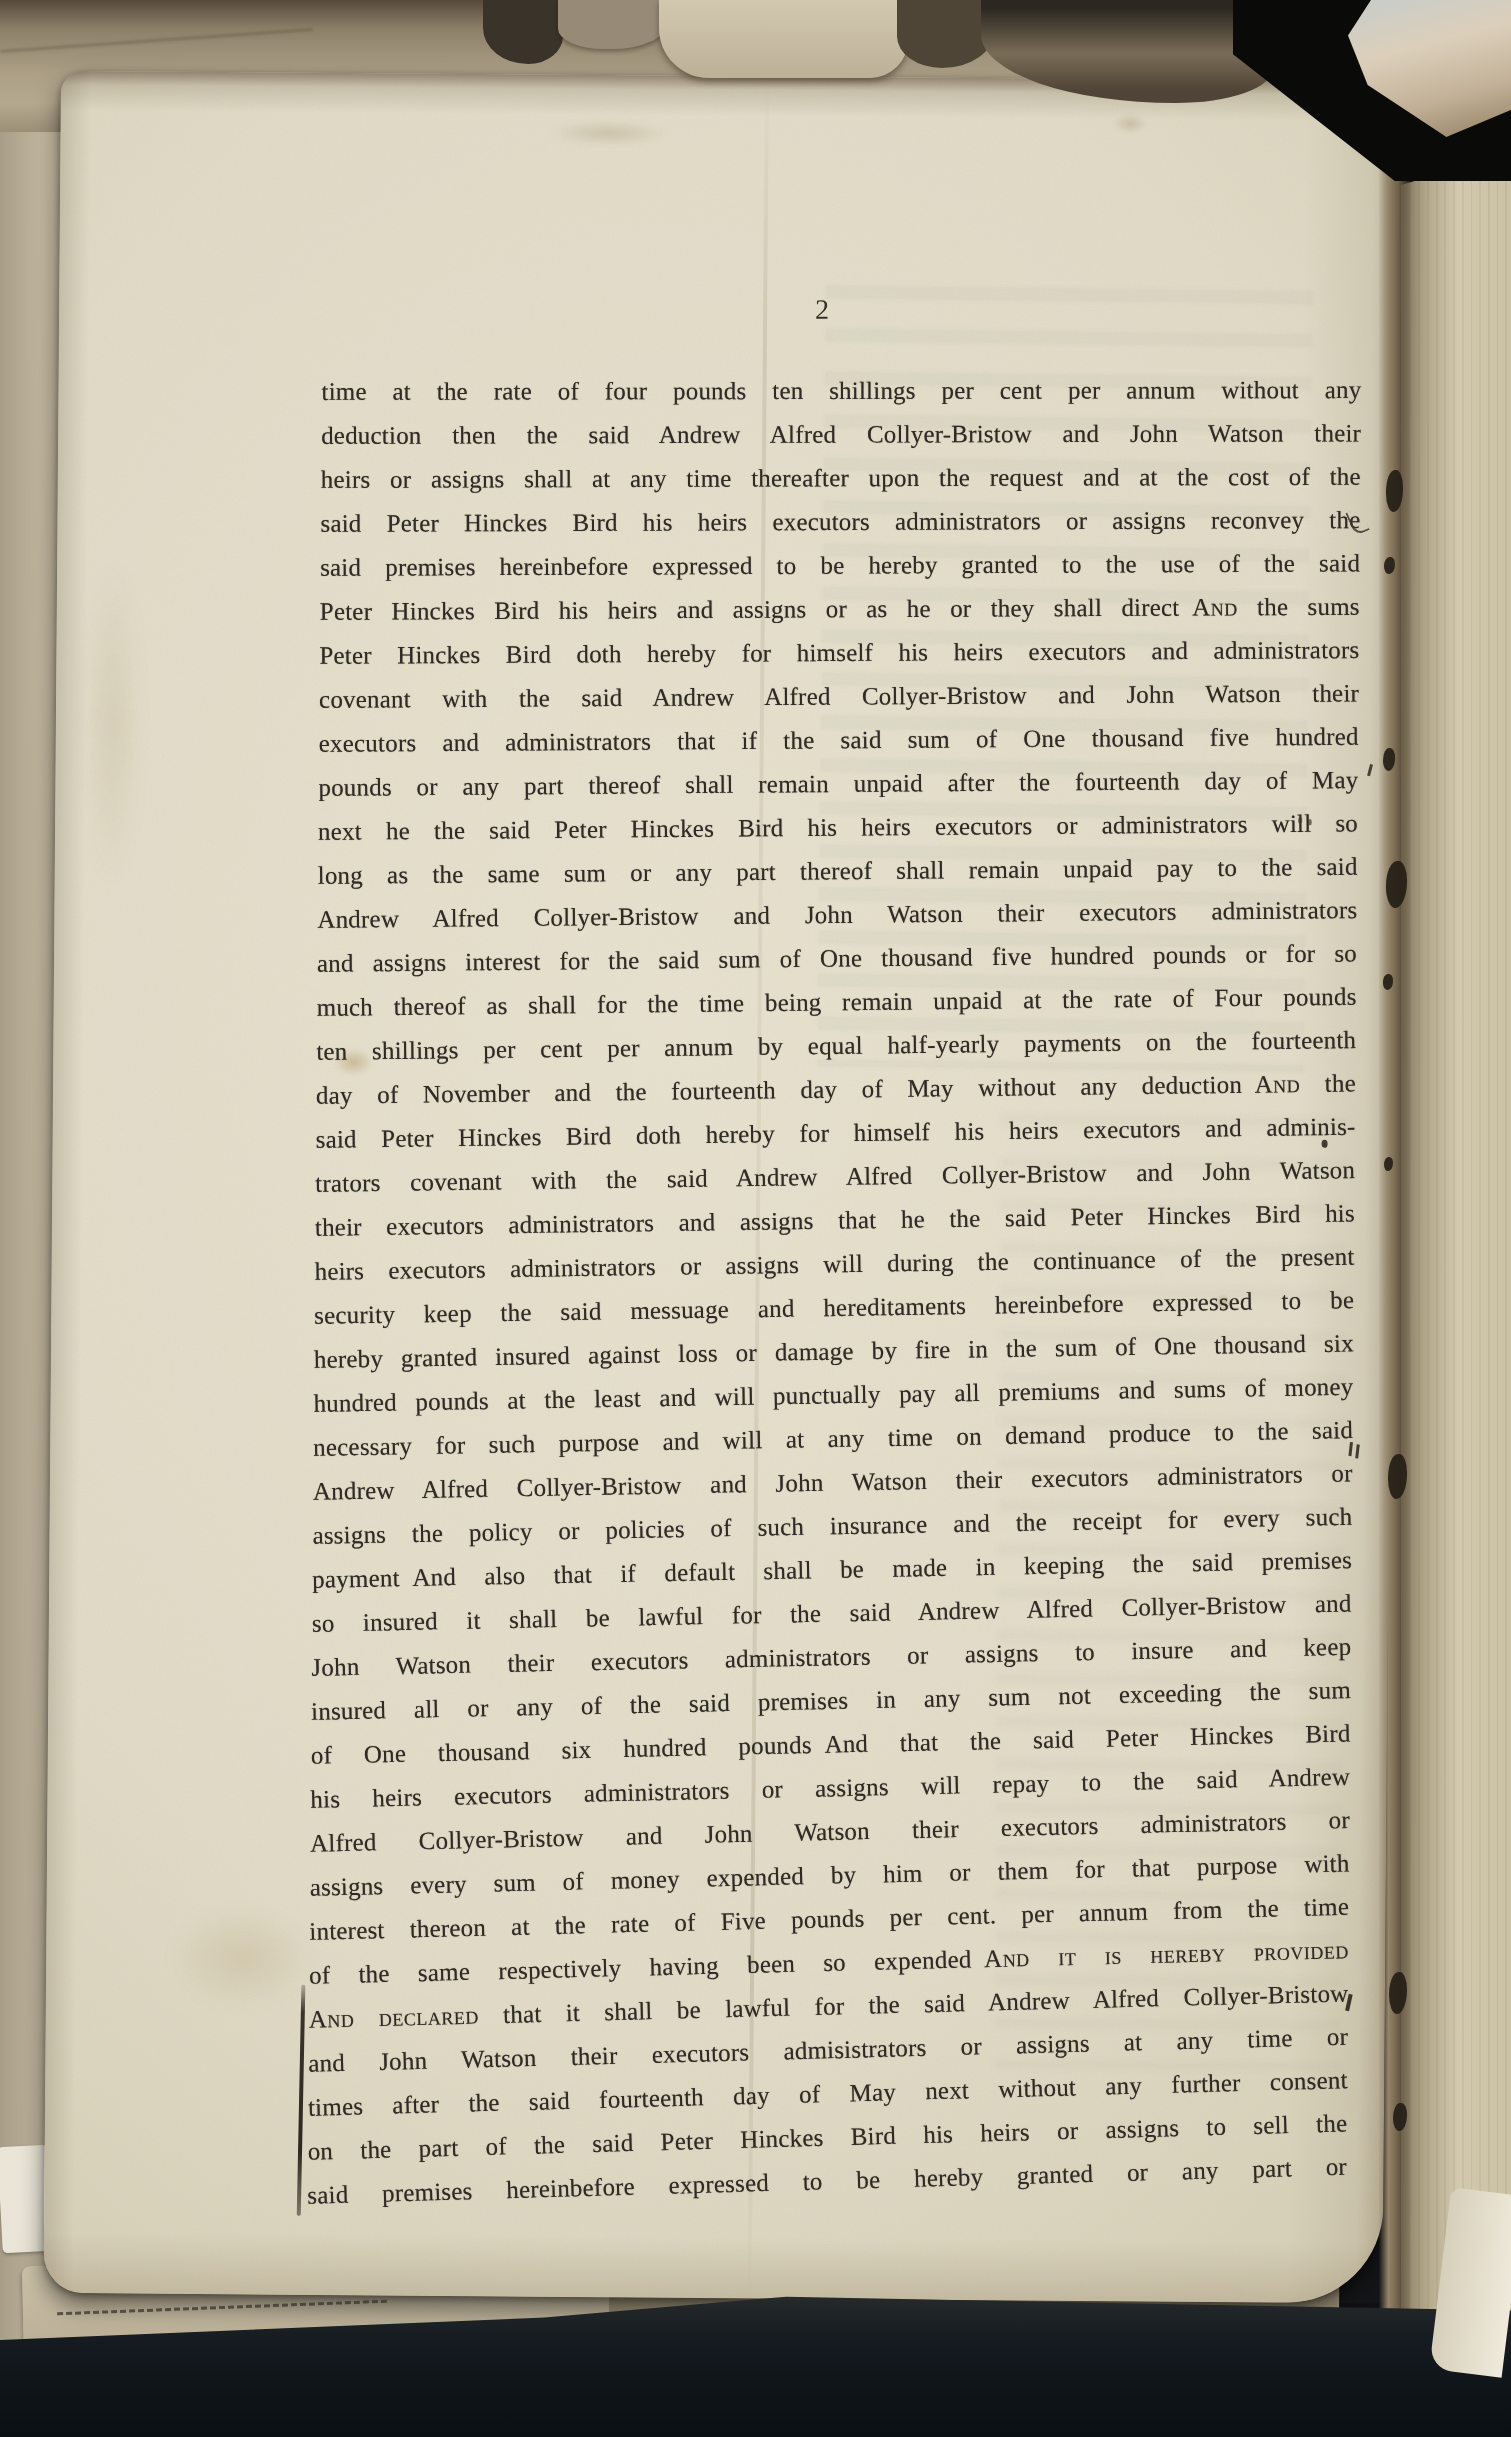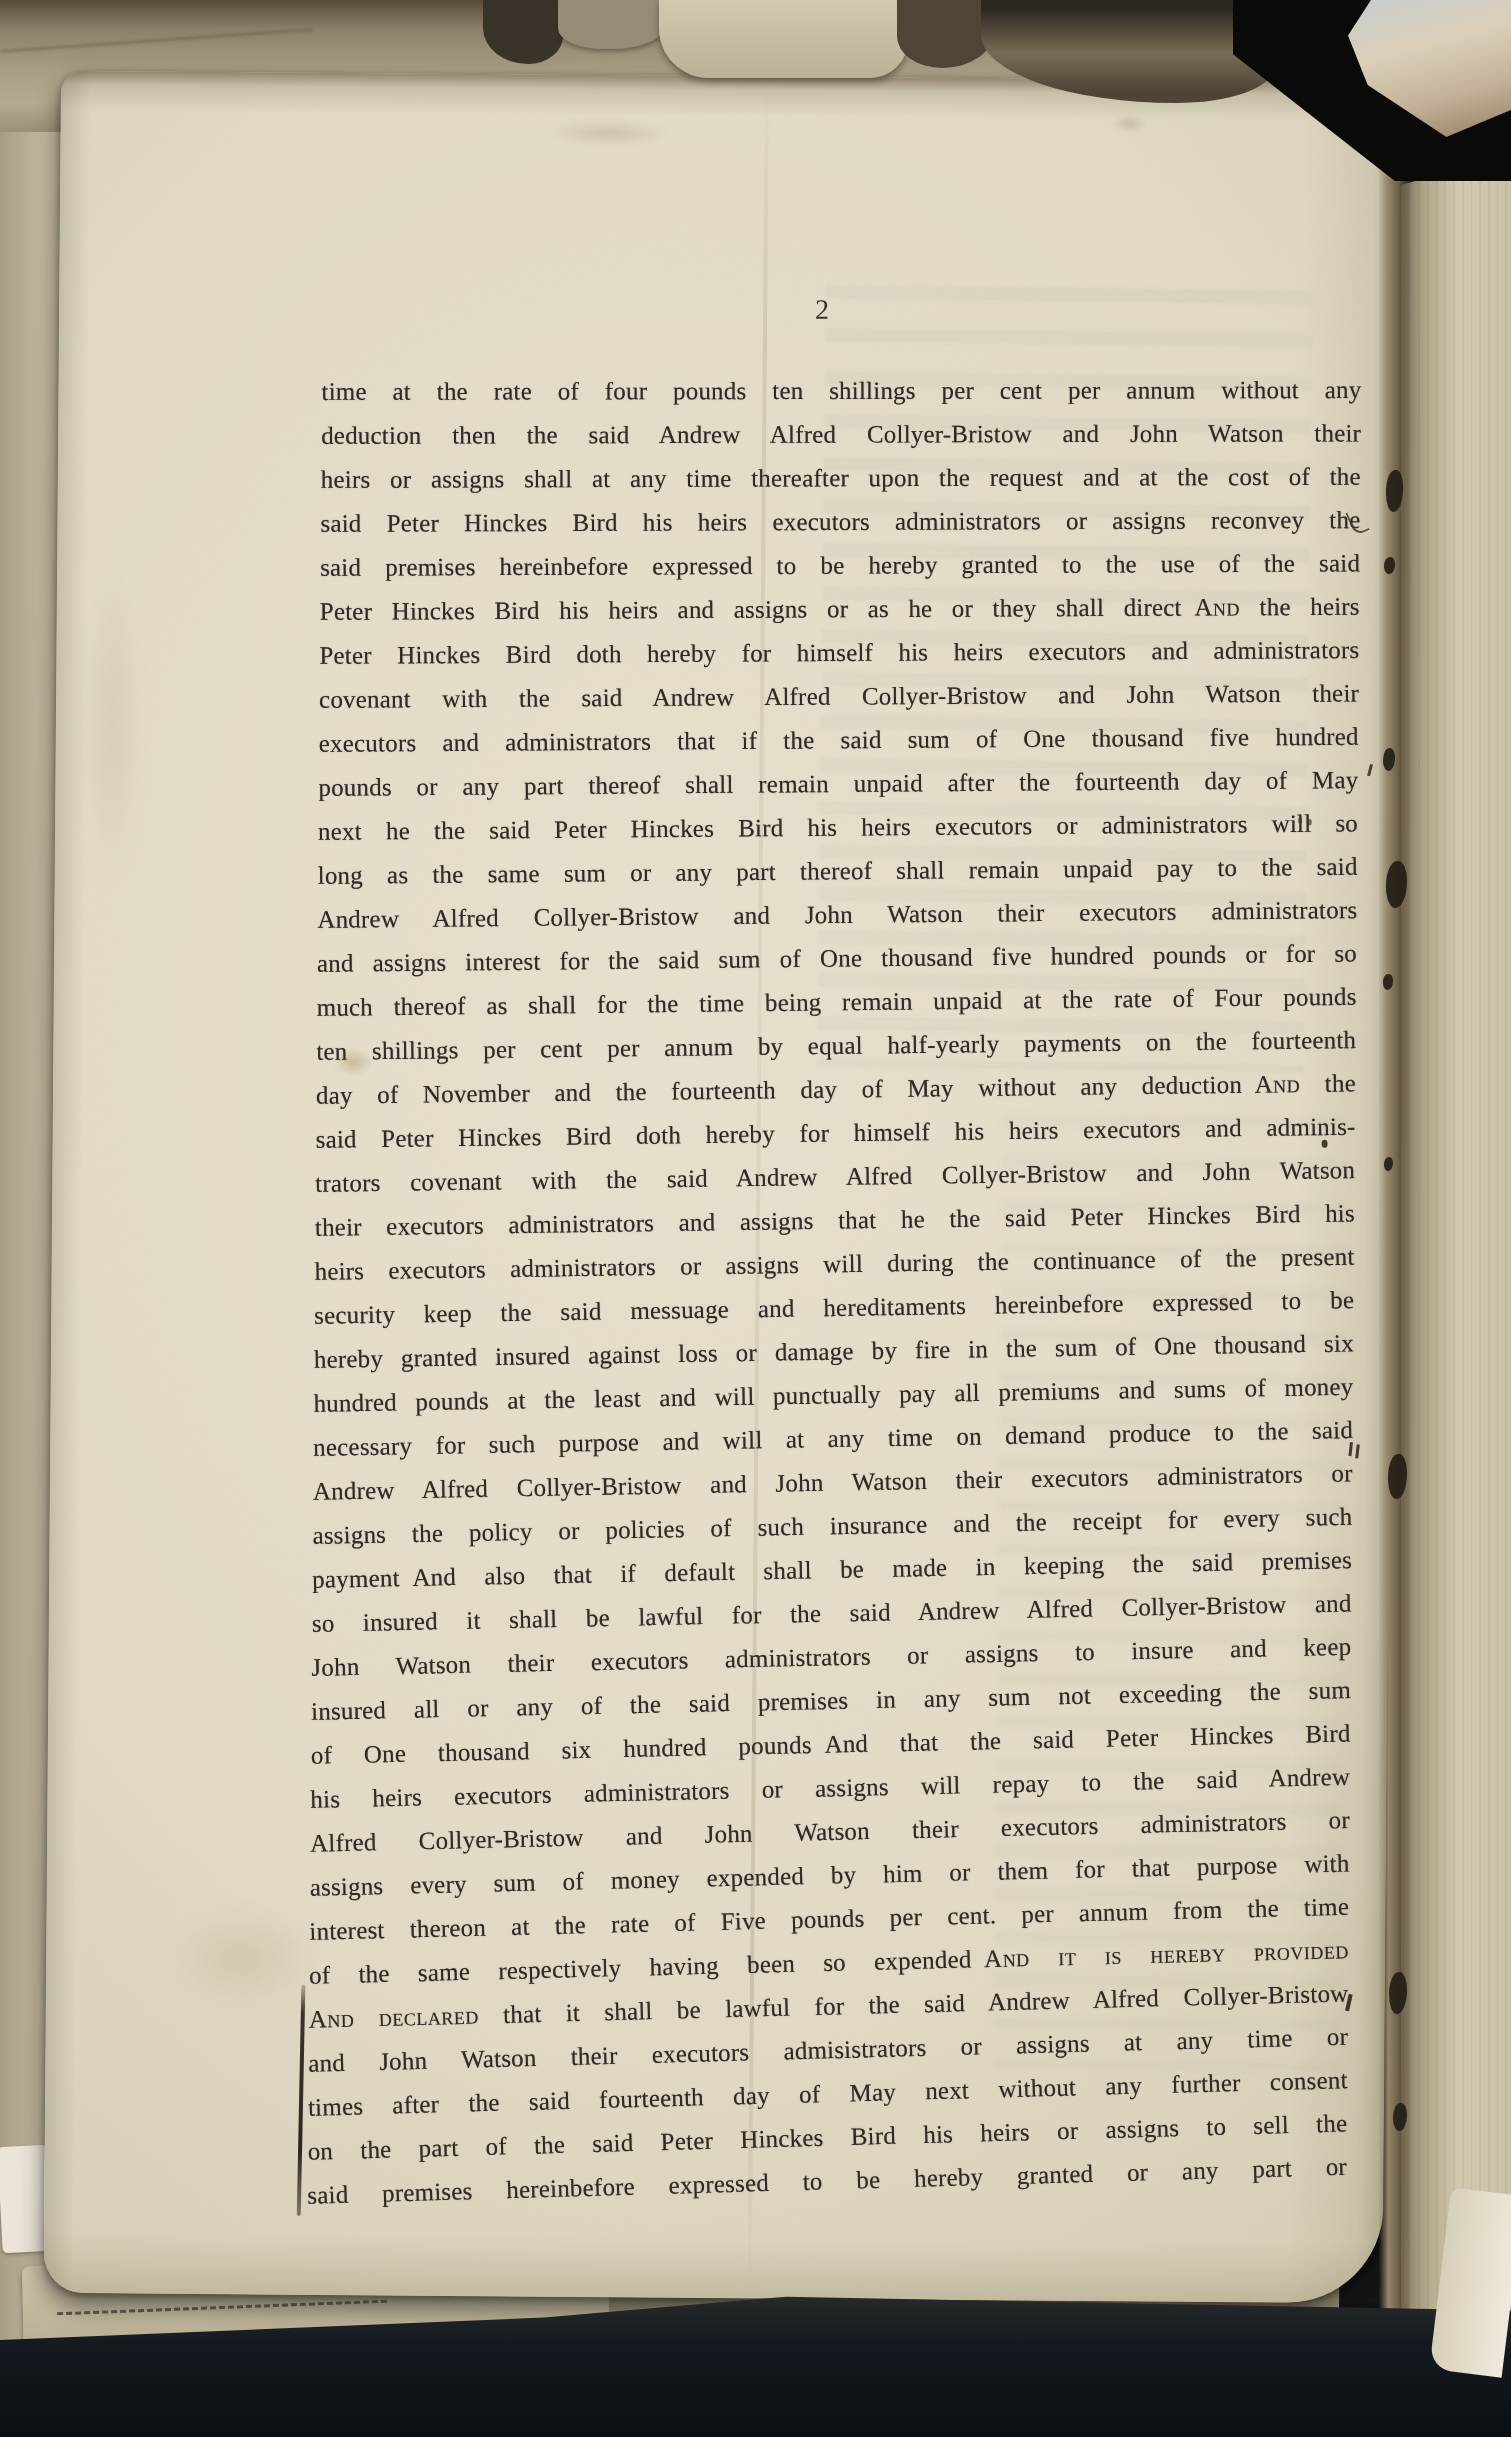--- a/index.html
+++ b/index.html
@@ -151,21 +151,21 @@
     <div class="abs stain stain-6"></div>
 
     <div class="abs page-number" style="color: rgb(53, 48, 42);">2</div>
 
     <div class="abs text-block" style="color: rgb(47, 43, 36);">
         <div class="doc-line" style="transform: rotate(-0.55deg);"><span>time at the rate of four pounds ten shillings per cent per annum without any</span></div>
         <div class="doc-line" style="transform: rotate(-0.587deg);"><span>deduction then the said Andrew Alfred Collyer-Bristow and John Watson their</span></div>
         <div class="doc-line" style="transform: rotate(-0.623deg);"><span>heirs or assigns shall at any time thereafter upon the request and at the cost of the</span></div>
         <div class="doc-line" style="transform: rotate(-0.66deg);"><span>said Peter Hinckes Bird his heirs executors administrators or assigns reconvey the</span></div>
         <div class="doc-line" style="transform: rotate(-0.696deg);"><span>said premises hereinbefore expressed to be hereby granted to the use of the said</span></div>
-        <div class="doc-line" style="transform: rotate(-0.733deg);"><span>Peter Hinckes Bird his heirs and assigns or as he or they shall direct </span><span class="sc">And</span><span> the heirs</span></div>
+        <div class="doc-line" style="transform: rotate(-0.733deg);"><span>Peter Hinckes Bird his heirs and assigns or as he or they shall direct </span><span class="sc">And</span><span> the sums</span></div>
         <div class="doc-line" style="transform: rotate(-0.77deg);"><span>Peter Hinckes Bird doth hereby for himself his heirs executors and administrators</span></div>
         <div class="doc-line" style="transform: rotate(-0.806deg);"><span>covenant with the said Andrew Alfred Collyer-Bristow and John Watson their</span></div>
         <div class="doc-line" style="transform: rotate(-0.843deg);"><span>executors and administrators that if the said sum of One thousand five hundred</span></div>
         <div class="doc-line" style="transform: rotate(-0.879deg);"><span>pounds or any part thereof shall remain unpaid after the fourteenth day of May</span></div>
         <div class="doc-line" style="transform: rotate(-0.916deg);"><span>next he the said Peter Hinckes Bird his heirs executors or administrators will so</span></div>
         <div class="doc-line" style="transform: rotate(-0.952deg);"><span>long as the same sum or any part thereof shall remain unpaid pay to the said</span></div>
         <div class="doc-line" style="transform: rotate(-0.989deg);"><span>Andrew Alfred Collyer-Bristow and John Watson their executors administrators</span></div>
         <div class="doc-line" style="transform: rotate(-1.026deg);"><span>and assigns interest for the said sum of One thousand five hundred pounds or for so</span></div>
         <div class="doc-line" style="transform: rotate(-1.062deg);"><span>much thereof as shall for the time being remain unpaid at the rate of Four pounds</span></div>
         <div class="doc-line" style="transform: rotate(-1.099deg);"><span>ten shillings per cent per annum by equal half-yearly payments on the fourteenth</span></div>

